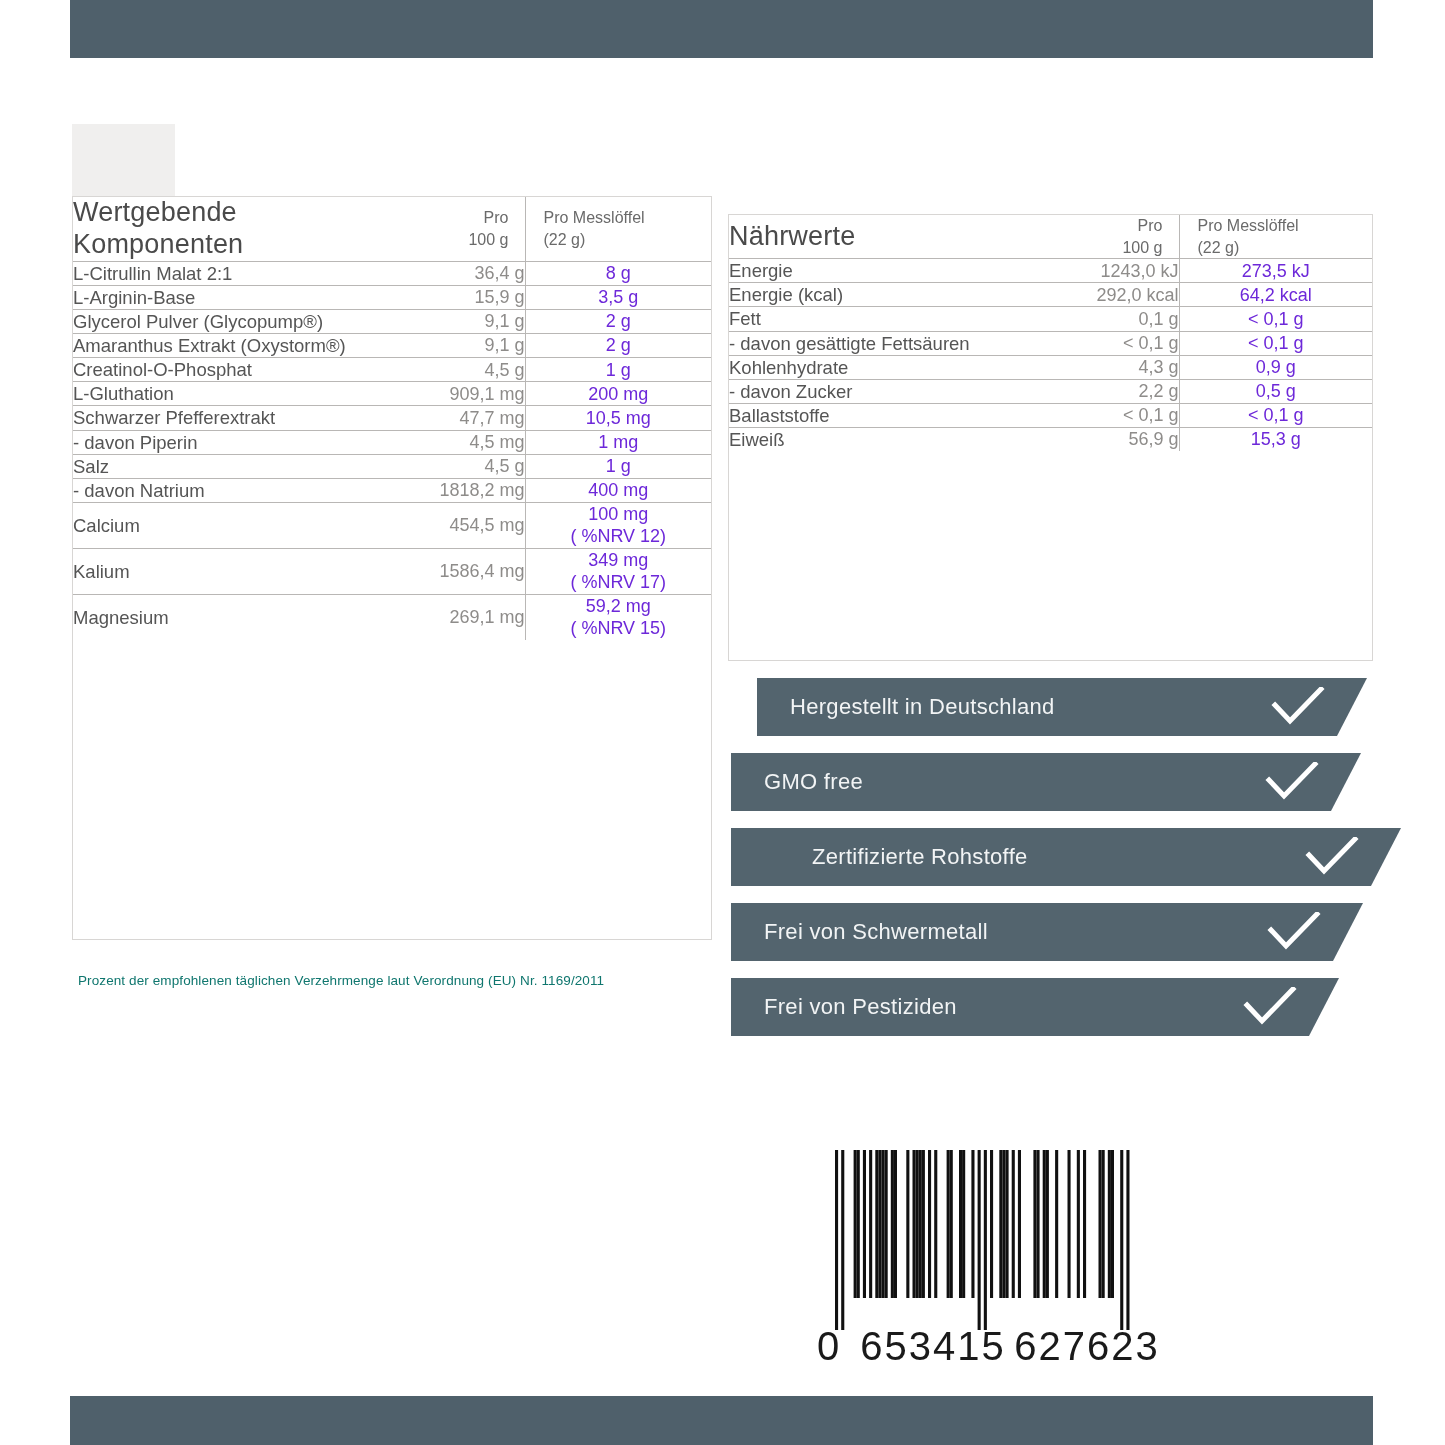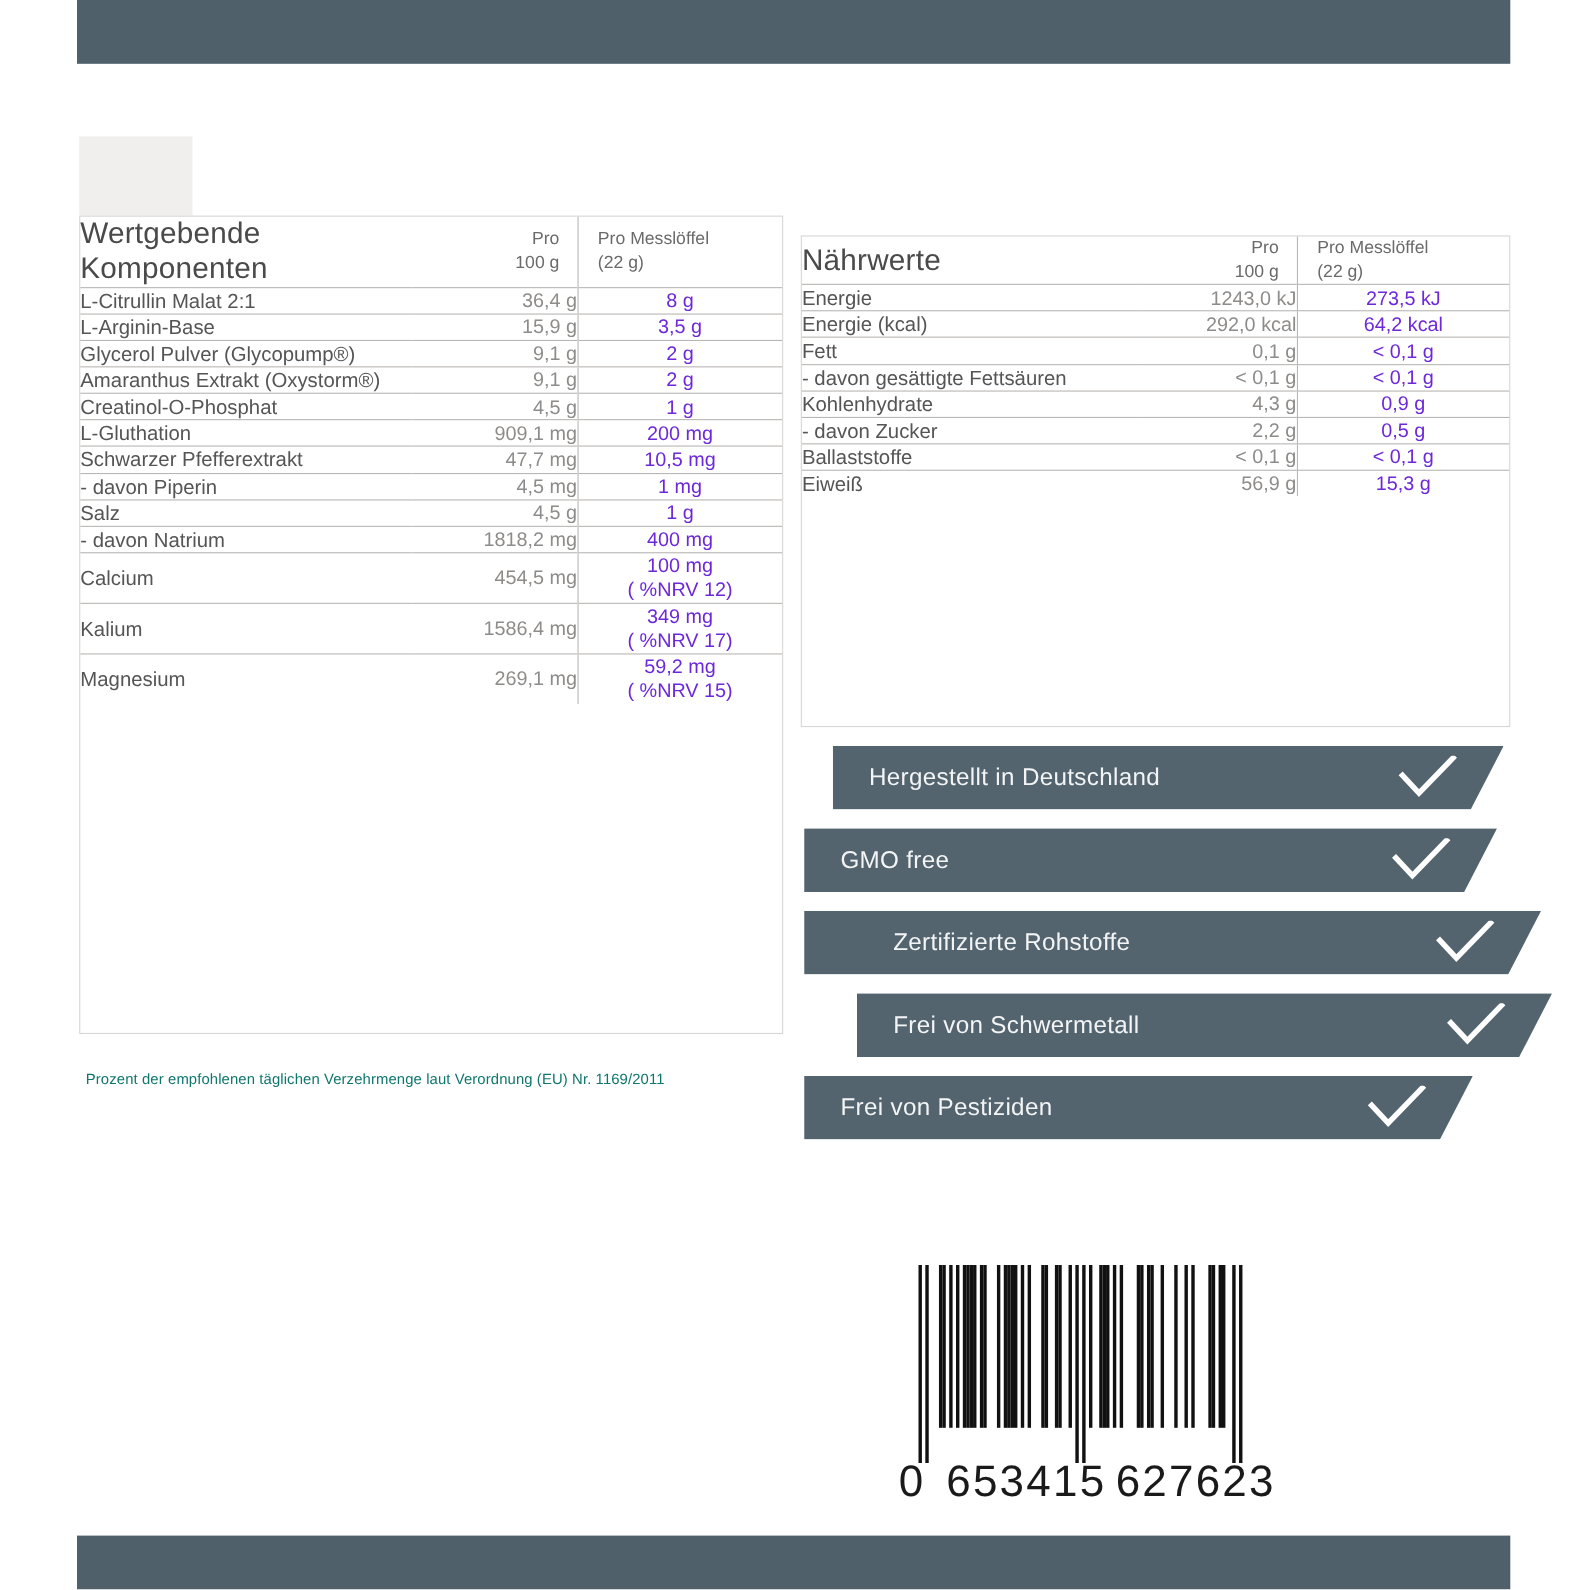--- a/index.html
+++ b/index.html
@@ -135,21 +135,21 @@
     margin-bottom: 17px;
     background: #53646e;
     -webkit-clip-path: polygon(0 0, 100% 0, calc(100% - 30px) 100%, 0 100%);
     clip-path: polygon(0 0, 100% 0, calc(100% - 30px) 100%, 0 100%);
     display: flex;
     align-items: center;
   }
   .badge-1 { width: 610px; margin-left: 26px; }
   .badge-2 { width: 630px; }
   .badge-3 { width: 622px; }
-  .badge-4 { width: 632px; margin-left: 48px; }
+  .badge-4 { width: 632px; }
   .badge-5 { width: 608px; }
 
   .badge-label {
     color: #f2f4f5;
     font-size: 22px;
     padding-left: 33px;
     letter-spacing: 0.3px;
     line-height: 1;
     flex: 1 1 auto;
   }

